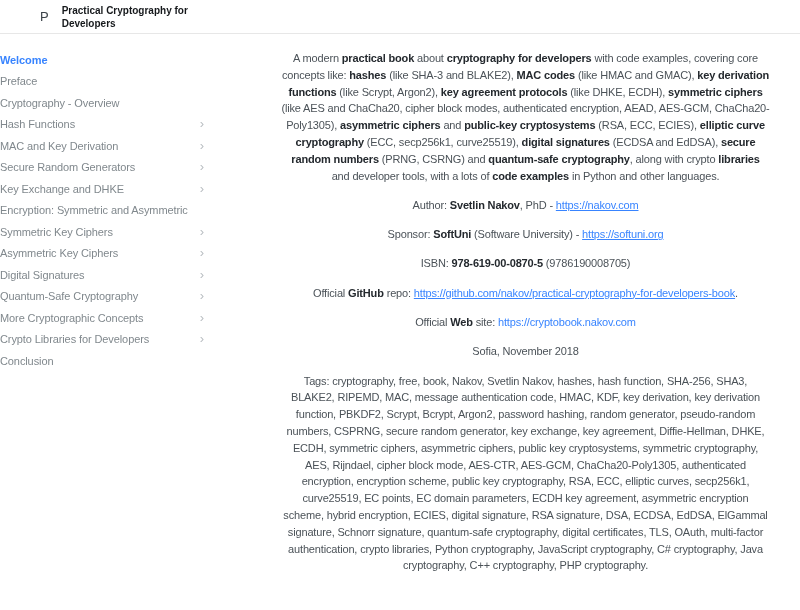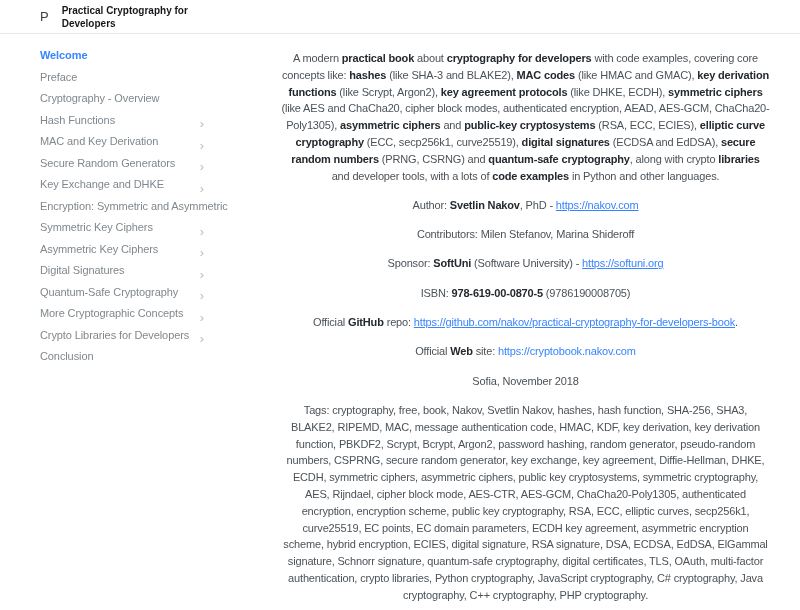--- a/index.html
+++ b/index.html
@@ -9,21 +9,21 @@
   
   .header{height:34px;border-bottom:1px solid #e7e7e7;display:flex;align-items:center;box-sizing:border-box;background:#fff;}
   .logo{margin-left:40px;font-size:13px;color:#3c4349;line-height:34px;}
   .book-title{margin-left:13px;font-weight:bold;font-size:10px;line-height:13px;color:#16191c;width:162px;}
 
   
   .layout{display:flex;height:576px;}
 
   
   .sidebar{width:232px;flex:none;padding-top:15px;box-sizing:border-box;}
-  .side-item{position:relative;height:21.5px;display:flex;padding-left:40px;
+  .side-item{position:relative;height:21.5px;display:flex;align-items:center;
              font-size:11px;color:#80888d;white-space:nowrap;cursor:pointer;letter-spacing:-0.1px;}
   .side-item .chev{position:absolute;right:28px;top:50%;transform:translateY(-56%);
                    color:#b9bec2;font-size:13px;font-weight:normal;}
   .side-item.active{color:#3884ff;font-weight:bold;}
 
   
   .content{flex:1;padding:16px 30px 0 49px;box-sizing:border-box;overflow:hidden;}
   .content p{margin:0 0 12.5px 0;font-size:11px;line-height:16.8px;max-width:499px;
              color:#4b5258;letter-spacing:-0.16px;text-align:center;}
   .b{font-weight:bold;color:#24292e;}
@@ -92,21 +92,20 @@
           <span>Crypto Libraries for Developers</span>
           <span class="chev">›</span>
         </div>
         <div class="side-item">
           <span>Conclusion</span>
         </div>
       </div>
     <div class="content" id="content">
         <p><span>A modern </span><span class="b">practical book</span><span> about </span><span class="b">cryptography for developers</span><span> with code examples, covering core concepts like: </span><span class="b">hashes</span><span> (like SHA-3 and BLAKE2), </span><span class="b">MAC codes</span><span> (like HMAC and GMAC), </span><span class="b">key derivation functions</span><span> (like Scrypt, Argon2), </span><span class="b">key agreement protocols</span><span> (like DHKE, ECDH), </span><span class="b">symmetric ciphers</span><span> (like AES and ChaCha20, cipher block modes, authenticated encryption, AEAD, AES-GCM, ChaCha20-Poly1305), </span><span class="b">asymmetric ciphers</span><span> and </span><span class="b">public-key cryptosystems</span><span> (RSA, ECC, ECIES), </span><span class="b">elliptic curve cryptography</span><span> (ECC, secp256k1, curve25519), </span><span class="b">digital signatures</span><span> (ECDSA and EdDSA), </span><span class="b">secure random numbers</span><span> (PRNG, CSRNG) and </span><span class="b">quantum-safe cryptography</span><span>, along with crypto </span><span class="b">libraries</span><span> and developer tools, with a lots of </span><span class="b">code examples</span><span> in Python and other languages.</span></p>
         <p><span>Author: </span><span class="b">Svetlin Nakov</span><span>, PhD - </span><a class="u link">https://nakov.com</a></p>
-        <p><span>Contributors: Milen Stefanov, Marina Shideroff</span></p>
         <p><span>Sponsor: </span><span class="b">SoftUni</span><span> (Software University) - </span><a class="u link">https://softuni.org</a></p>
         <p><span>ISBN: </span><span class="b">978-619-00-0870-5</span><span> (9786190008705)</span></p>
         <p><span>Official </span><span class="b">GitHub</span><span> repo: </span><a class="u link">https://github.com/nakov/practical-cryptography-for-developers-book</a><span>.</span></p>
         <p><span>Official </span><span class="b">Web</span><span> site: </span><a class="link">https://cryptobook.nakov.com</a></p>
         <p><span>Sofia, November 2018</span></p>
         <p><span>Tags: cryptography, free, book, Nakov, Svetlin Nakov, hashes, hash function, SHA-256, SHA3, BLAKE2, RIPEMD, MAC, message authentication code, HMAC, KDF, key derivation, key derivation function, PBKDF2, Scrypt, Bcrypt, Argon2, password hashing, random generator, pseudo-random numbers, CSPRNG, secure random generator, key exchange, key agreement, Diffie-Hellman, DHKE, ECDH, symmetric ciphers, asymmetric ciphers, public key cryptosystems, symmetric cryptography, AES, Rijndael, cipher block mode, AES-CTR, AES-GCM, ChaCha20-Poly1305, authenticated encryption, encryption scheme, public key cryptography, RSA, ECC, elliptic curves, secp256k1, curve25519, EC points, EC domain parameters, ECDH key agreement, asymmetric encryption scheme, hybrid encryption, ECIES, digital signature, RSA signature, DSA, ECDSA, EdDSA, ElGammal signature, Schnorr signature, quantum-safe cryptography, digital certificates, TLS, OAuth, multi-factor authentication, crypto libraries, Python cryptography, JavaScript cryptography, C# cryptography, Java cryptography, C++ cryptography, PHP cryptography.</span></p>
       </div>
   </div>
 </div>
 

